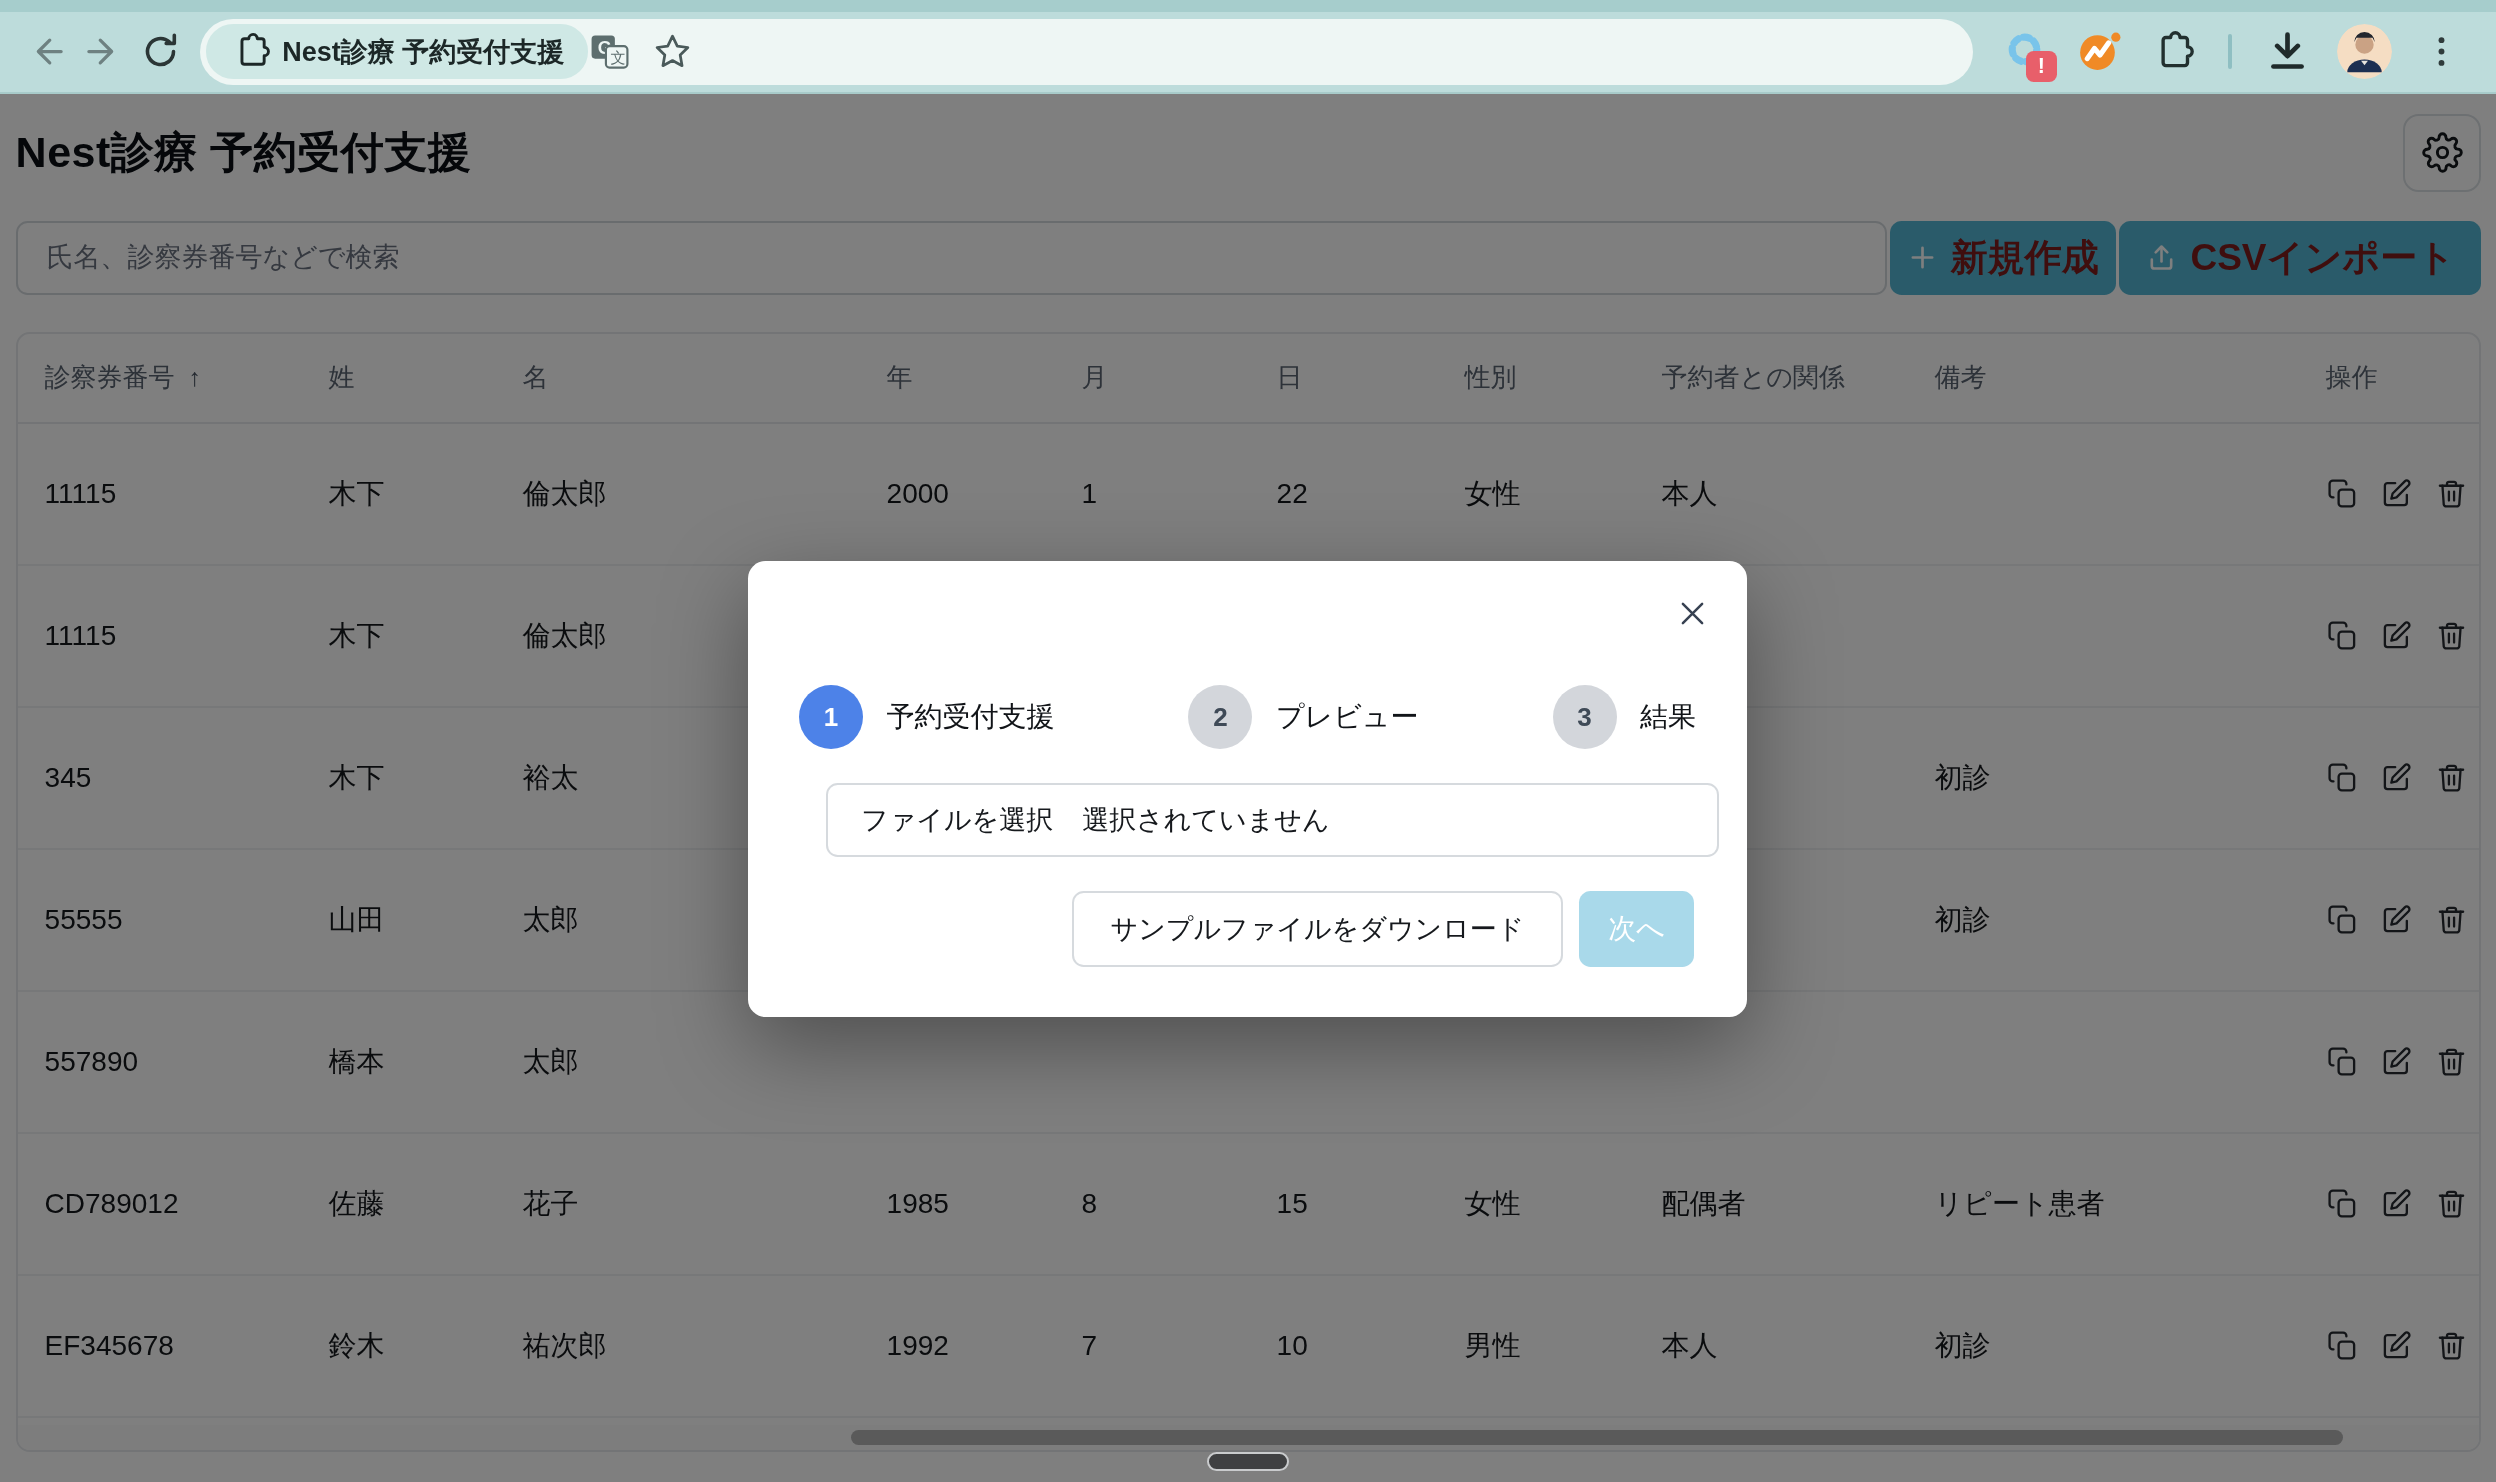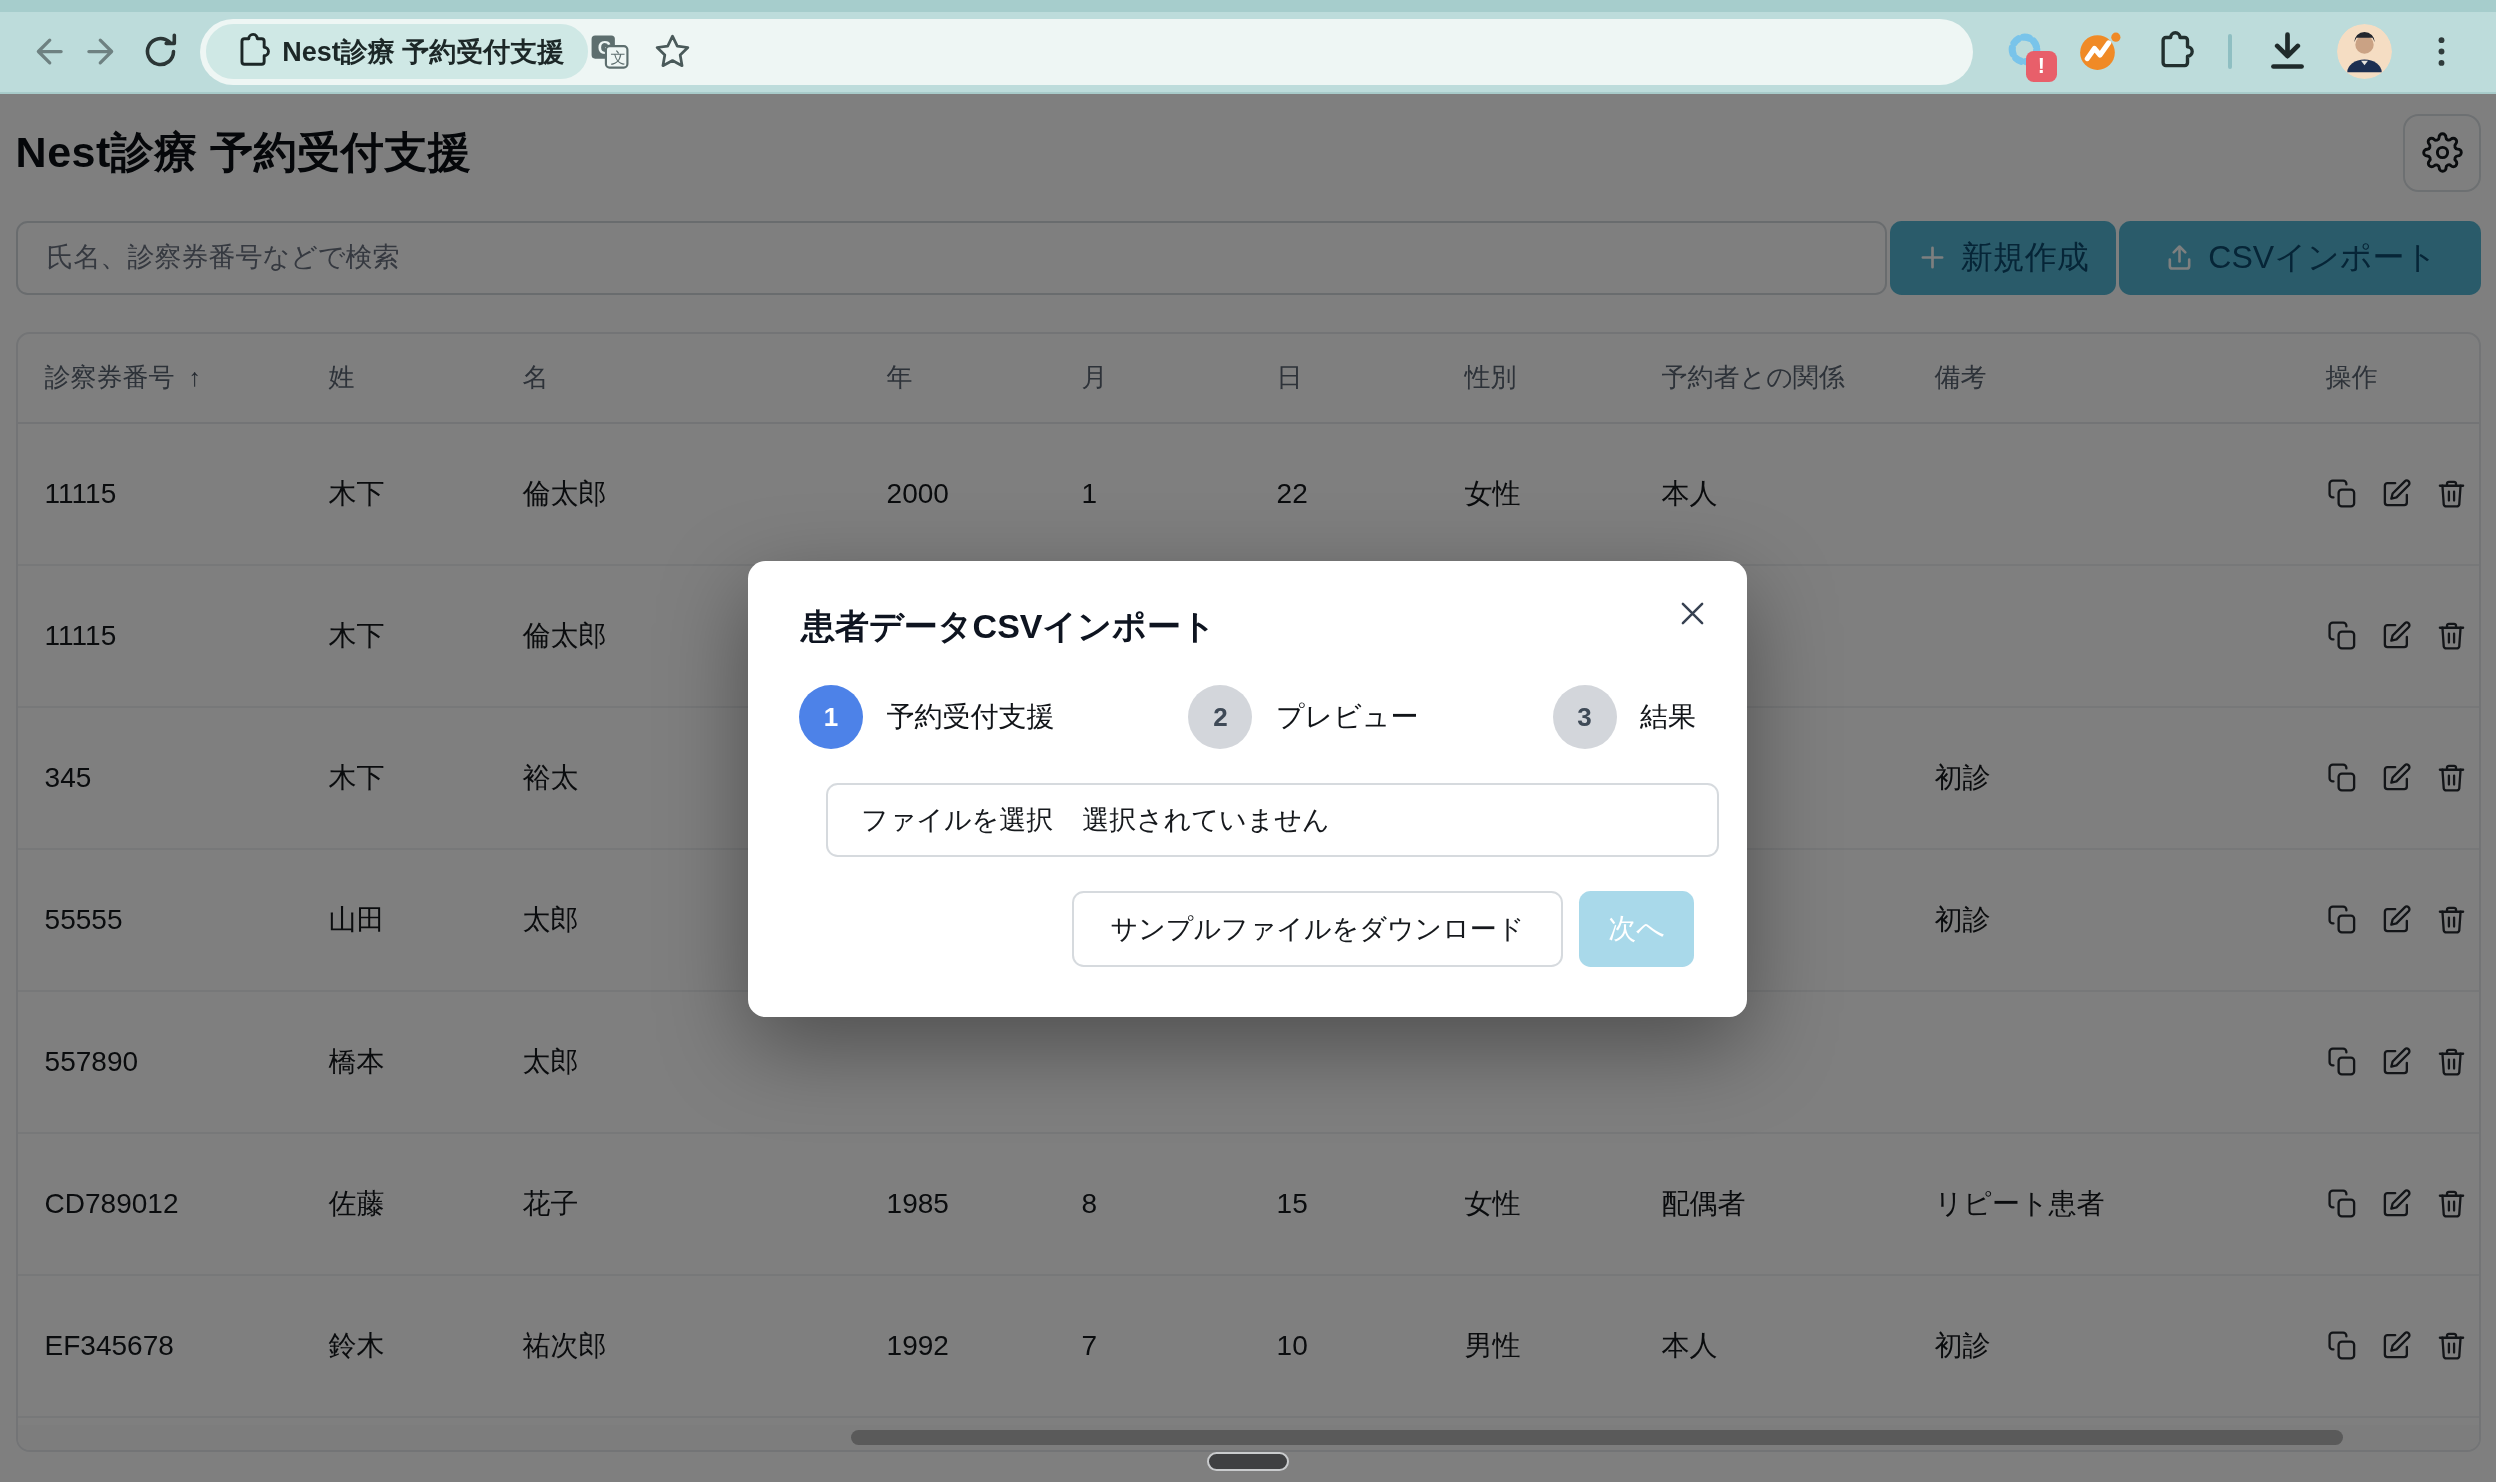--- a/index.html
+++ b/index.html
@@ -27,21 +27,21 @@
   
   .page { position:relative; height:1389px; background:#fff; }
   .page-header { display:flex; align-items:center; justify-content:space-between; padding:19.5px 15.6px 0 15.6px; }
   .page-title { font-size:43px; font-weight:700; color:#0b0f14; letter-spacing:0.5px; }
   .gear-btn { width:78px; height:78px; border:2px solid #dbe0e4; border-radius:15.6px; background:#fff; display:flex; align-items:center; justify-content:center; }
 
   .controls { display:flex; gap:3px; padding:0 15.6px; margin-top:29px; }
   .search { flex:1 1 auto; height:74px; border:2px solid #d3d8dd; border-radius:11.7px; padding:0 29px; font-size:27px; color:#16191d; background:#fff; outline:none; font-family:inherit; }
   .search::placeholder { color:#6b7280; }
   .btn-primary { display:flex; align-items:center; justify-content:center; gap:13.7px; height:74px; border:none; border-radius:11.7px;
-                 background:#55b7d4; color:#0c4a6e; font-size:32px; font-weight:400; font-family:inherit; }
+                 background:#55b7d4; color:#7f1d1d; font-size:37px; font-weight:700; font-family:inherit; }
   .btn-new { width:226px; } .btn-csv { width:362px; }
 
   .tablebox { margin:37px 15.6px 0 15.6px; border:2px solid #e6e9ec; border-radius:13.7px; overflow:hidden; background:#fff; }
   .grid { display:grid; grid-template-columns:284px 194px 364px 195px 195px 188px 197px 273px 391px 1fr; align-items:center; padding-left:27px; padding-right:33px; }
   .thead { height:90px; border-bottom:2px solid #e6e9ec; font-size:26px; font-weight:500; color:#5b6572; }
   .thead .hc { display:flex; align-items:center; gap:13.7px; }
   .sort-arrow { font-size:25px; color:#4b5563; }
   .trow { height:142px; border-bottom:2px solid #eef0f2; font-size:28px; color:#15181c; }
   .ops { display:flex; align-items:center; justify-content:flex-end; gap:21.5px; }
   .op { width:33px; height:33px; display:flex; align-items:center; justify-content:center; }
@@ -487,21 +487,20 @@
       <div class="partial-row"></div>
       <div class="hscroll">
         <div class="hthumb"></div>
       </div>
     </div>
   </div>
 
   <div class="dim"></div>
 
   <div class="modal">
-    <div class="modal-title">患者データCSVインポート</div>
     <div class="modal-close">
       <span>
         <svg width="33" height="33" viewBox="0 0 24 24">
             <path d="M5 5 L19 19 M19 5 L5 19" stroke="#374151" stroke-width="1.8" stroke-linecap="round"></path>
           </svg>
       </span>
     </div>
 
     <div class="steps">
       <div class="step">

